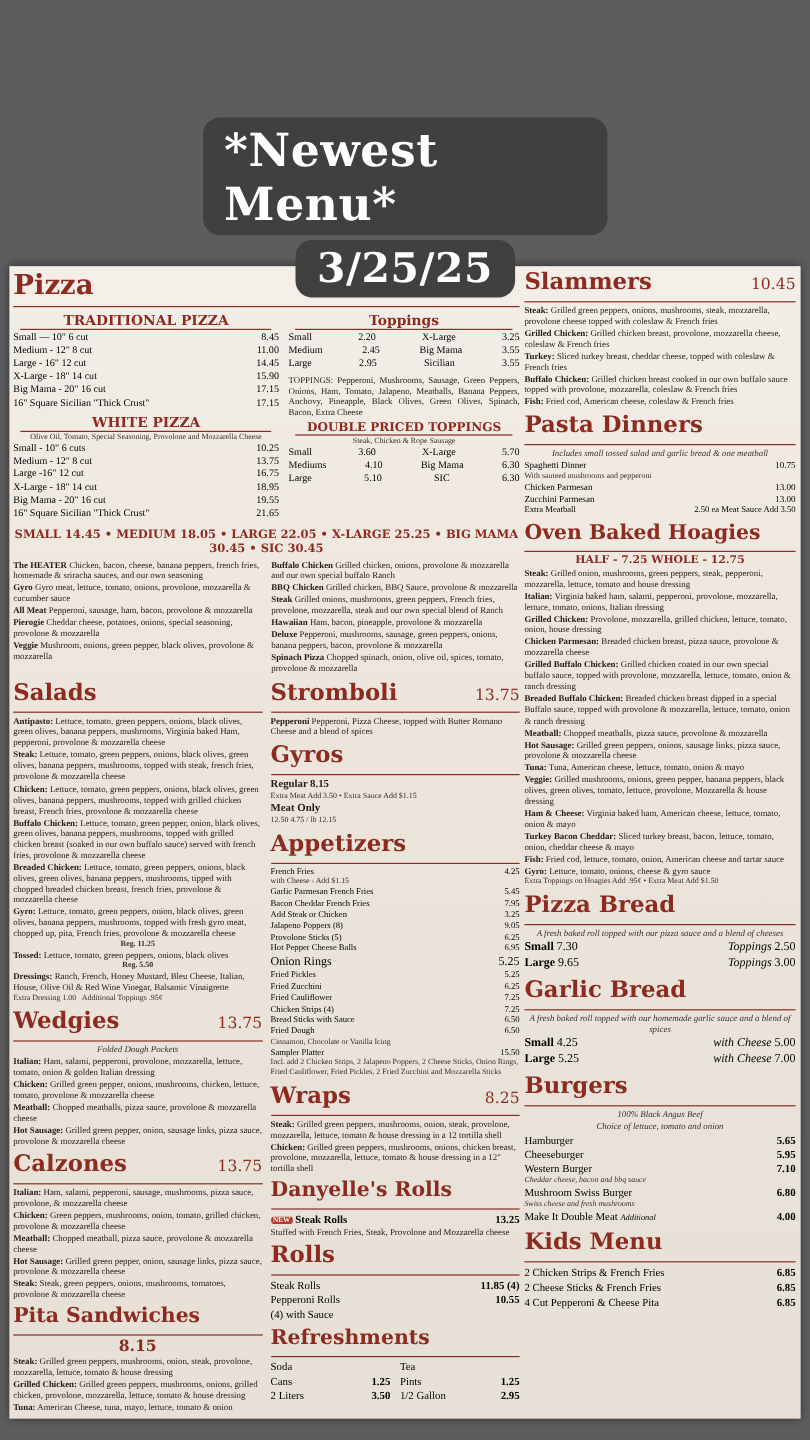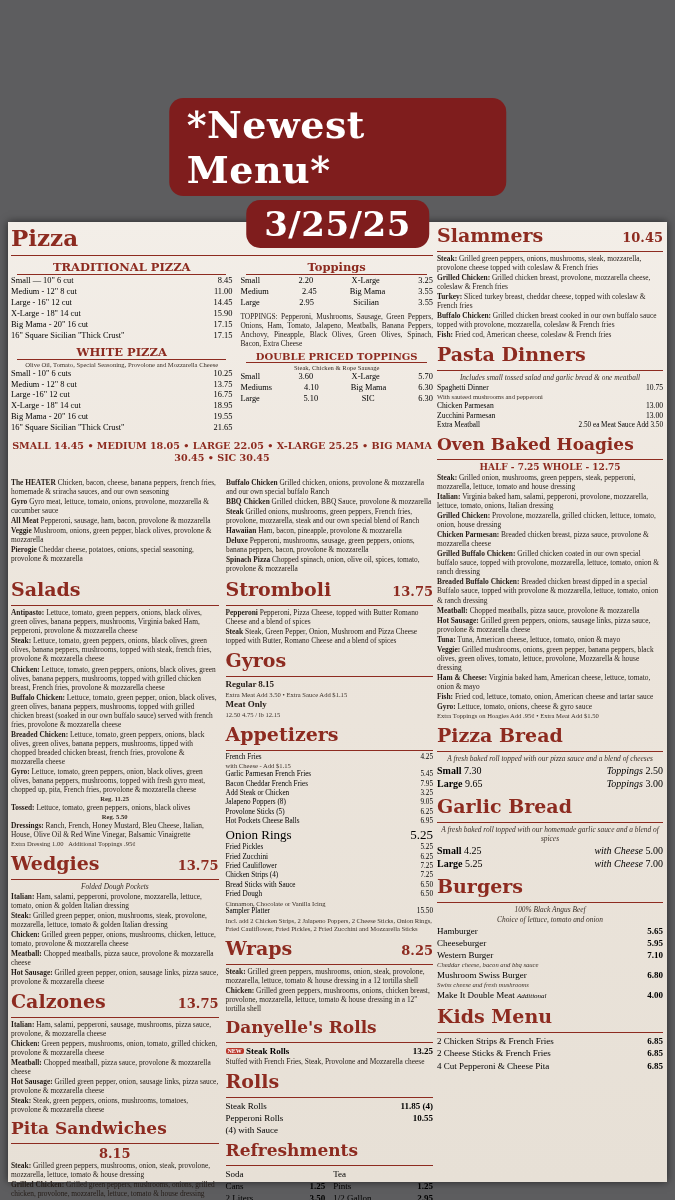--- a/index.html
+++ b/index.html
@@ -9,21 +9,21 @@
     font-family:"Liberation Serif",serif;
     overflow:hidden;
     position:relative;
   }
   
   .sticker{
     position:absolute;top:98px;left:50%;transform:translateX(-50%);
     z-index:50;display:flex;flex-direction:column;align-items:center;
   }
   .sticker .line{
-    background:#7f1d1d;color:#fff;font-family:"DejaVu Serif",serif;font-weight:bold;
+    background:#404040;color:#fff;font-family:"DejaVu Serif",serif;font-weight:bold;
     border-radius:14px;padding:4px 18px;margin-bottom:4px;letter-spacing:.5px;
   }
   .sticker .l1{font-size:38px;}
   .sticker .l2{font-size:34px;}
 
   
   .sheet{
     position:absolute;top:222px;left:8px;width:659px;height:960px;
     background:#efe9e2;
     box-shadow:0 0 8px rgba(0,0,0,.6);
@@ -38,21 +38,21 @@
 
   .blk{margin-bottom:6px;}
   .hd{
     font-family:"DejaVu Serif",serif;
     font-weight:bold;color:#8d2b20;
     font-size:19px;line-height:1.05;
     border-bottom:1.5px solid #8d2b20;
     margin:0 0 2px 0;padding-bottom:5px;
     display:flex;align-items:baseline;justify-content:space-between;
   }
-  .hd .pr{font-size:13px;color:#8d2b20;font-weight:bold;}
+  .hd .pr{font-size:13px;color:#8d2b20;font-weight:normal;}
   .hd.center{justify-content:center;}
   .sub{
     text-align:center;font-weight:bold;color:#8d2b20;
     font-size:11.5px;font-family:"DejaVu Serif",serif;
     border-bottom:1px solid #8d2b20;margin:2px 6px 1px 6px;
   }
   .it{font-size:7.4px;line-height:1.22;color:#241c17;margin:0 0 1px 0;}
   .it .nm{font-weight:bold;}
   .it .pr{font-weight:bold;}
   .dots{display:flex;justify-content:space-between;font-size:8.4px;line-height:1.3;}
@@ -184,27 +184,27 @@
                 <span>SIC</span>
                 <span>6.30</span>
               </div>
           </div>
         </div>
       </div>
     </div>
 
     <div class="blk">
       <div class="spec-line">SMALL 14.45 • MEDIUM 18.05 • LARGE 22.05 • X-LARGE 25.25 • BIG MAMA 30.45 • SIC 30.45</div>
-      <div class="two" style="margin-top:14px">
+      <div class="two" style="margin-top:2px">
         <div>
           <div class="it"><span class="nm">The HEATER</span> <span>Chicken, bacon, cheese, banana peppers, french fries, homemade &amp; sriracha sauces, and our own seasoning</span></div>
           <div class="it"><span class="nm">Gyro</span> <span>Gyro meat, lettuce, tomato, onions, provolone, mozzarella &amp; cucumber sauce</span></div>
           <div class="it"><span class="nm">All Meat</span> <span>Pepperoni, sausage, ham, bacon, provolone &amp; mozzarella</span></div>
+          <div class="it"><span class="nm">Pierogie</span> <span>Cheddar cheese, potatoes, onions, special seasoning, provolone &amp; mozzarella</span></div>
           <div class="it"><span class="nm">Veggie</span> <span>Mushroom, onions, green pepper, black olives, provolone &amp; mozzarella</span></div>
-          <div class="it"><span class="nm">Pierogie</span> <span>Cheddar cheese, potatoes, onions, special seasoning, provolone &amp; mozzarella</span></div>
         </div>
         <div>
           <div class="it"><span class="nm">Buffalo Chicken</span> <span>Grilled chicken, onions, provolone &amp; mozzarella and our own special buffalo Ranch</span></div>
           <div class="it"><span class="nm">BBQ Chicken</span> <span>Grilled chicken, BBQ Sauce, provolone &amp; mozzarella</span></div>
           <div class="it"><span class="nm">Steak</span> <span>Grilled onions, mushrooms, green peppers, French fries, provolone, mozzarella, steak and our own special blend of Ranch</span></div>
           <div class="it"><span class="nm">Hawaiian</span> <span>Ham, bacon, pineapple, provolone &amp; mozzarella</span></div>
           <div class="it"><span class="nm">Deluxe</span> <span>Pepperoni, mushrooms, sausage, green peppers, onions, banana peppers, bacon, provolone &amp; mozzarella</span></div>
           <div class="it"><span class="nm">Spinach Pizza</span> <span>Chopped spinach, onion, olive oil, spices, tomato, provolone &amp; mozzarella</span></div>
         </div>
       </div>
@@ -228,21 +228,20 @@
           <div class="tiny"><span>Extra Dressing 1.00</span> &nbsp; <span>Additional Toppings .95¢</span></div>
         </div>
 
         <div class="blk">
           <div class="hd">
               <span>Wedgies</span>
               <span class="pr">13.75</span>
             </div>
           <div class="note">Folded Dough Pockets</div>
           <div class="it"><span class="nm">Italian:</span> <span>Ham, salami, pepperoni, provolone, mozzarella, lettuce, tomato, onion &amp; golden Italian dressing</span></div>
-          <div class="it"><span class="nm">Steak:</span> <span>Grilled green pepper, onion, mushrooms, steak, provolone, mozzarella, lettuce, tomato &amp; golden Italian dressing</span></div>
           <div class="it"><span class="nm">Chicken:</span> <span>Grilled green pepper, onions, mushrooms, chicken, lettuce, tomato, provolone &amp; mozzarella cheese</span></div>
           <div class="it"><span class="nm">Meatball:</span> <span>Chopped meatballs, pizza sauce, provolone &amp; mozzarella cheese</span></div>
           <div class="it"><span class="nm">Hot Sausage:</span> <span>Grilled green pepper, onion, sausage links, pizza sauce, provolone &amp; mozzarella cheese</span></div>
         </div>
 
         <div class="blk">
           <div class="hd">
               <span>Calzones</span>
               <span class="pr">13.75</span>
             </div>
@@ -263,21 +262,20 @@
         </div>
       </div>
 
       <div style="flex:1">
         <div class="blk">
           <div class="hd">
               <span>Stromboli</span>
               <span class="pr">13.75</span>
             </div>
           <div class="it"><span class="nm">Pepperoni</span> <span>Pepperoni, Pizza Cheese, topped with Butter Romano Cheese and a blend of spices</span></div>
-          <div class="it"><span class="nm">Steak</span> <span>Steak, Green Pepper, Onion, Mushroom and Pizza Cheese topped with Butter, Romano Cheese and a blend of spices</span></div>
         </div>
 
         <div class="blk">
           <div class="hd">Gyros</div>
           <div class="it"><span class="nm" style="font-size:9px">Regular</span> <span class="pr" style="font-size:9px">8.15</span></div>
           <div class="tiny">Extra Meat Add 3.50 • Extra Sauce Add $1.15</div>
           <div class="it"><span class="nm" style="font-size:9px">Meat Only</span></div>
           <div class="tiny">12.50 4.75 / lb 12.15</div>
         </div>
 
@@ -302,24 +300,24 @@
             </div>
           <div class="dots" style="font-size:7.2px">
               <span>Jalapeno Poppers (8)</span>
               <span>9.05</span>
             </div>
           <div class="dots" style="font-size:7.2px">
               <span>Provolone Sticks (5)</span>
               <span>6.25</span>
             </div>
           <div class="dots" style="font-size:7.2px">
-              <span>Hot Pockets Cheese Balls</span>
+              <span>Hot Pepper Cheese Balls</span>
               <span>6.95</span>
             </div>
-          <div class="dots" style="font-size:13px">
+          <div class="dots" style="font-size:10px">
               <span>Onion Rings</span>
               <span>5.25</span>
             </div>
           <div class="dots" style="font-size:7.2px">
               <span>Fried Pickles</span>
               <span>5.25</span>
             </div>
           <div class="dots" style="font-size:7.2px">
               <span>Fried Zucchini</span>
               <span>6.25</span>
@@ -462,20 +460,21 @@
       <div class="it"><span class="nm">Italian:</span> <span>Virginia baked ham, salami, pepperoni, provolone, mozzarella, lettuce, tomato, onions, Italian dressing</span></div>
       <div class="it"><span class="nm">Grilled Chicken:</span> <span>Provolone, mozzarella, grilled chicken, lettuce, tomato, onion, house dressing</span></div>
       <div class="it"><span class="nm">Chicken Parmesan:</span> <span>Breaded chicken breast, pizza sauce, provolone &amp; mozzarella cheese</span></div>
       <div class="it"><span class="nm">Grilled Buffalo Chicken:</span> <span>Grilled chicken coated in our own special buffalo sauce, topped with provolone, mozzarella, lettuce, tomato, onion &amp; ranch dressing</span></div>
       <div class="it"><span class="nm">Breaded Buffalo Chicken:</span> <span>Breaded chicken breast dipped in a special Buffalo sauce, topped with provolone &amp; mozzarella, lettuce, tomato, onion &amp; ranch dressing</span></div>
       <div class="it"><span class="nm">Meatball:</span> <span>Chopped meatballs, pizza sauce, provolone &amp; mozzarella</span></div>
       <div class="it"><span class="nm">Hot Sausage:</span> <span>Grilled green peppers, onions, sausage links, pizza sauce, provolone &amp; mozzarella cheese</span></div>
       <div class="it"><span class="nm">Tuna:</span> <span>Tuna, American cheese, lettuce, tomato, onion &amp; mayo</span></div>
       <div class="it"><span class="nm">Veggie:</span> <span>Grilled mushrooms, onions, green pepper, banana peppers, black olives, green olives, tomato, lettuce, provolone, Mozzarella &amp; house dressing</span></div>
       <div class="it"><span class="nm">Ham &amp; Cheese:</span> <span>Virginia baked ham, American cheese, lettuce, tomato, onion &amp; mayo</span></div>
+      <div class="it"><span class="nm">Turkey Bacon Cheddar:</span> <span>Sliced turkey breast, bacon, lettuce, tomato, onion, cheddar cheese &amp; mayo</span></div>
       <div class="it"><span class="nm">Fish:</span> <span>Fried cod, lettuce, tomato, onion, American cheese and tartar sauce</span></div>
       <div class="it"><span class="nm">Gyro:</span> <span>Lettuce, tomato, onions, cheese &amp; gyro sauce</span></div>
       <div class="tiny">Extra Toppings on Hoagies Add .95¢   •   Extra Meat Add $1.50</div>
     </div>
 
     <div class="blk">
       <div class="hd">Pizza Bread</div>
       <div class="note">A fresh baked roll topped with our pizza sauce and a blend of cheeses</div>
       <div class="menurow" style="font-size:10px">
         <span><b>Small</b> <span>7.30</span></span>

